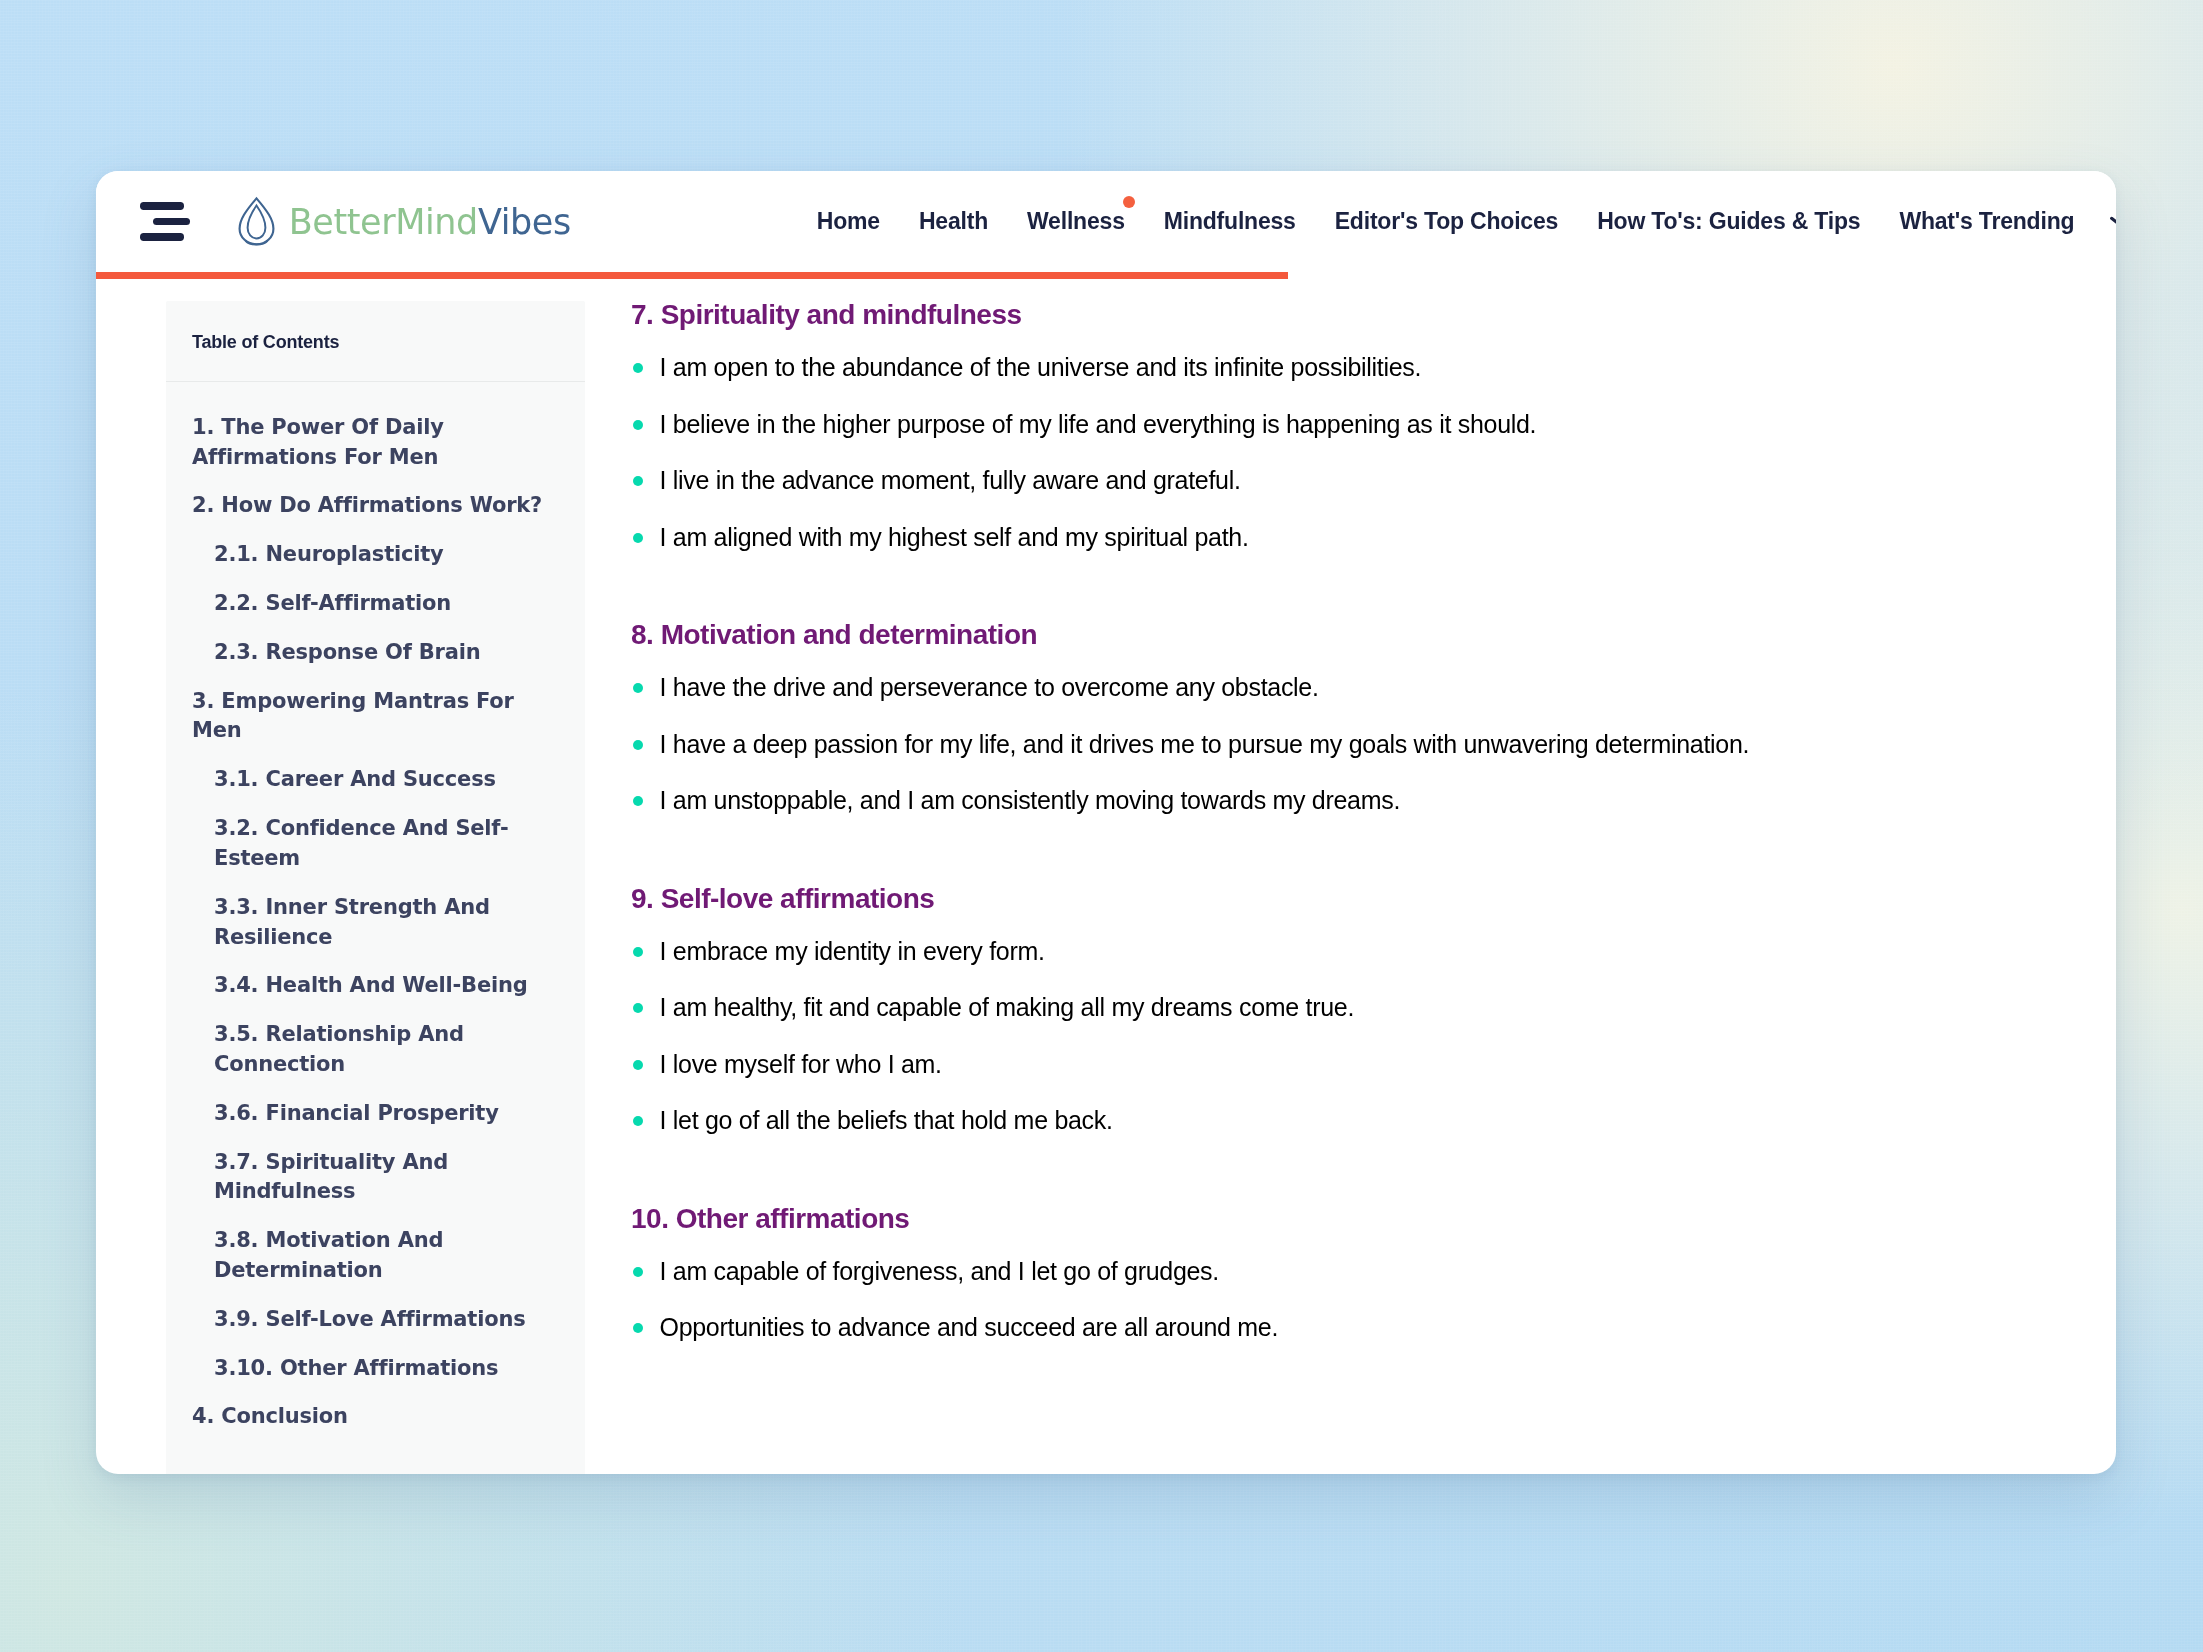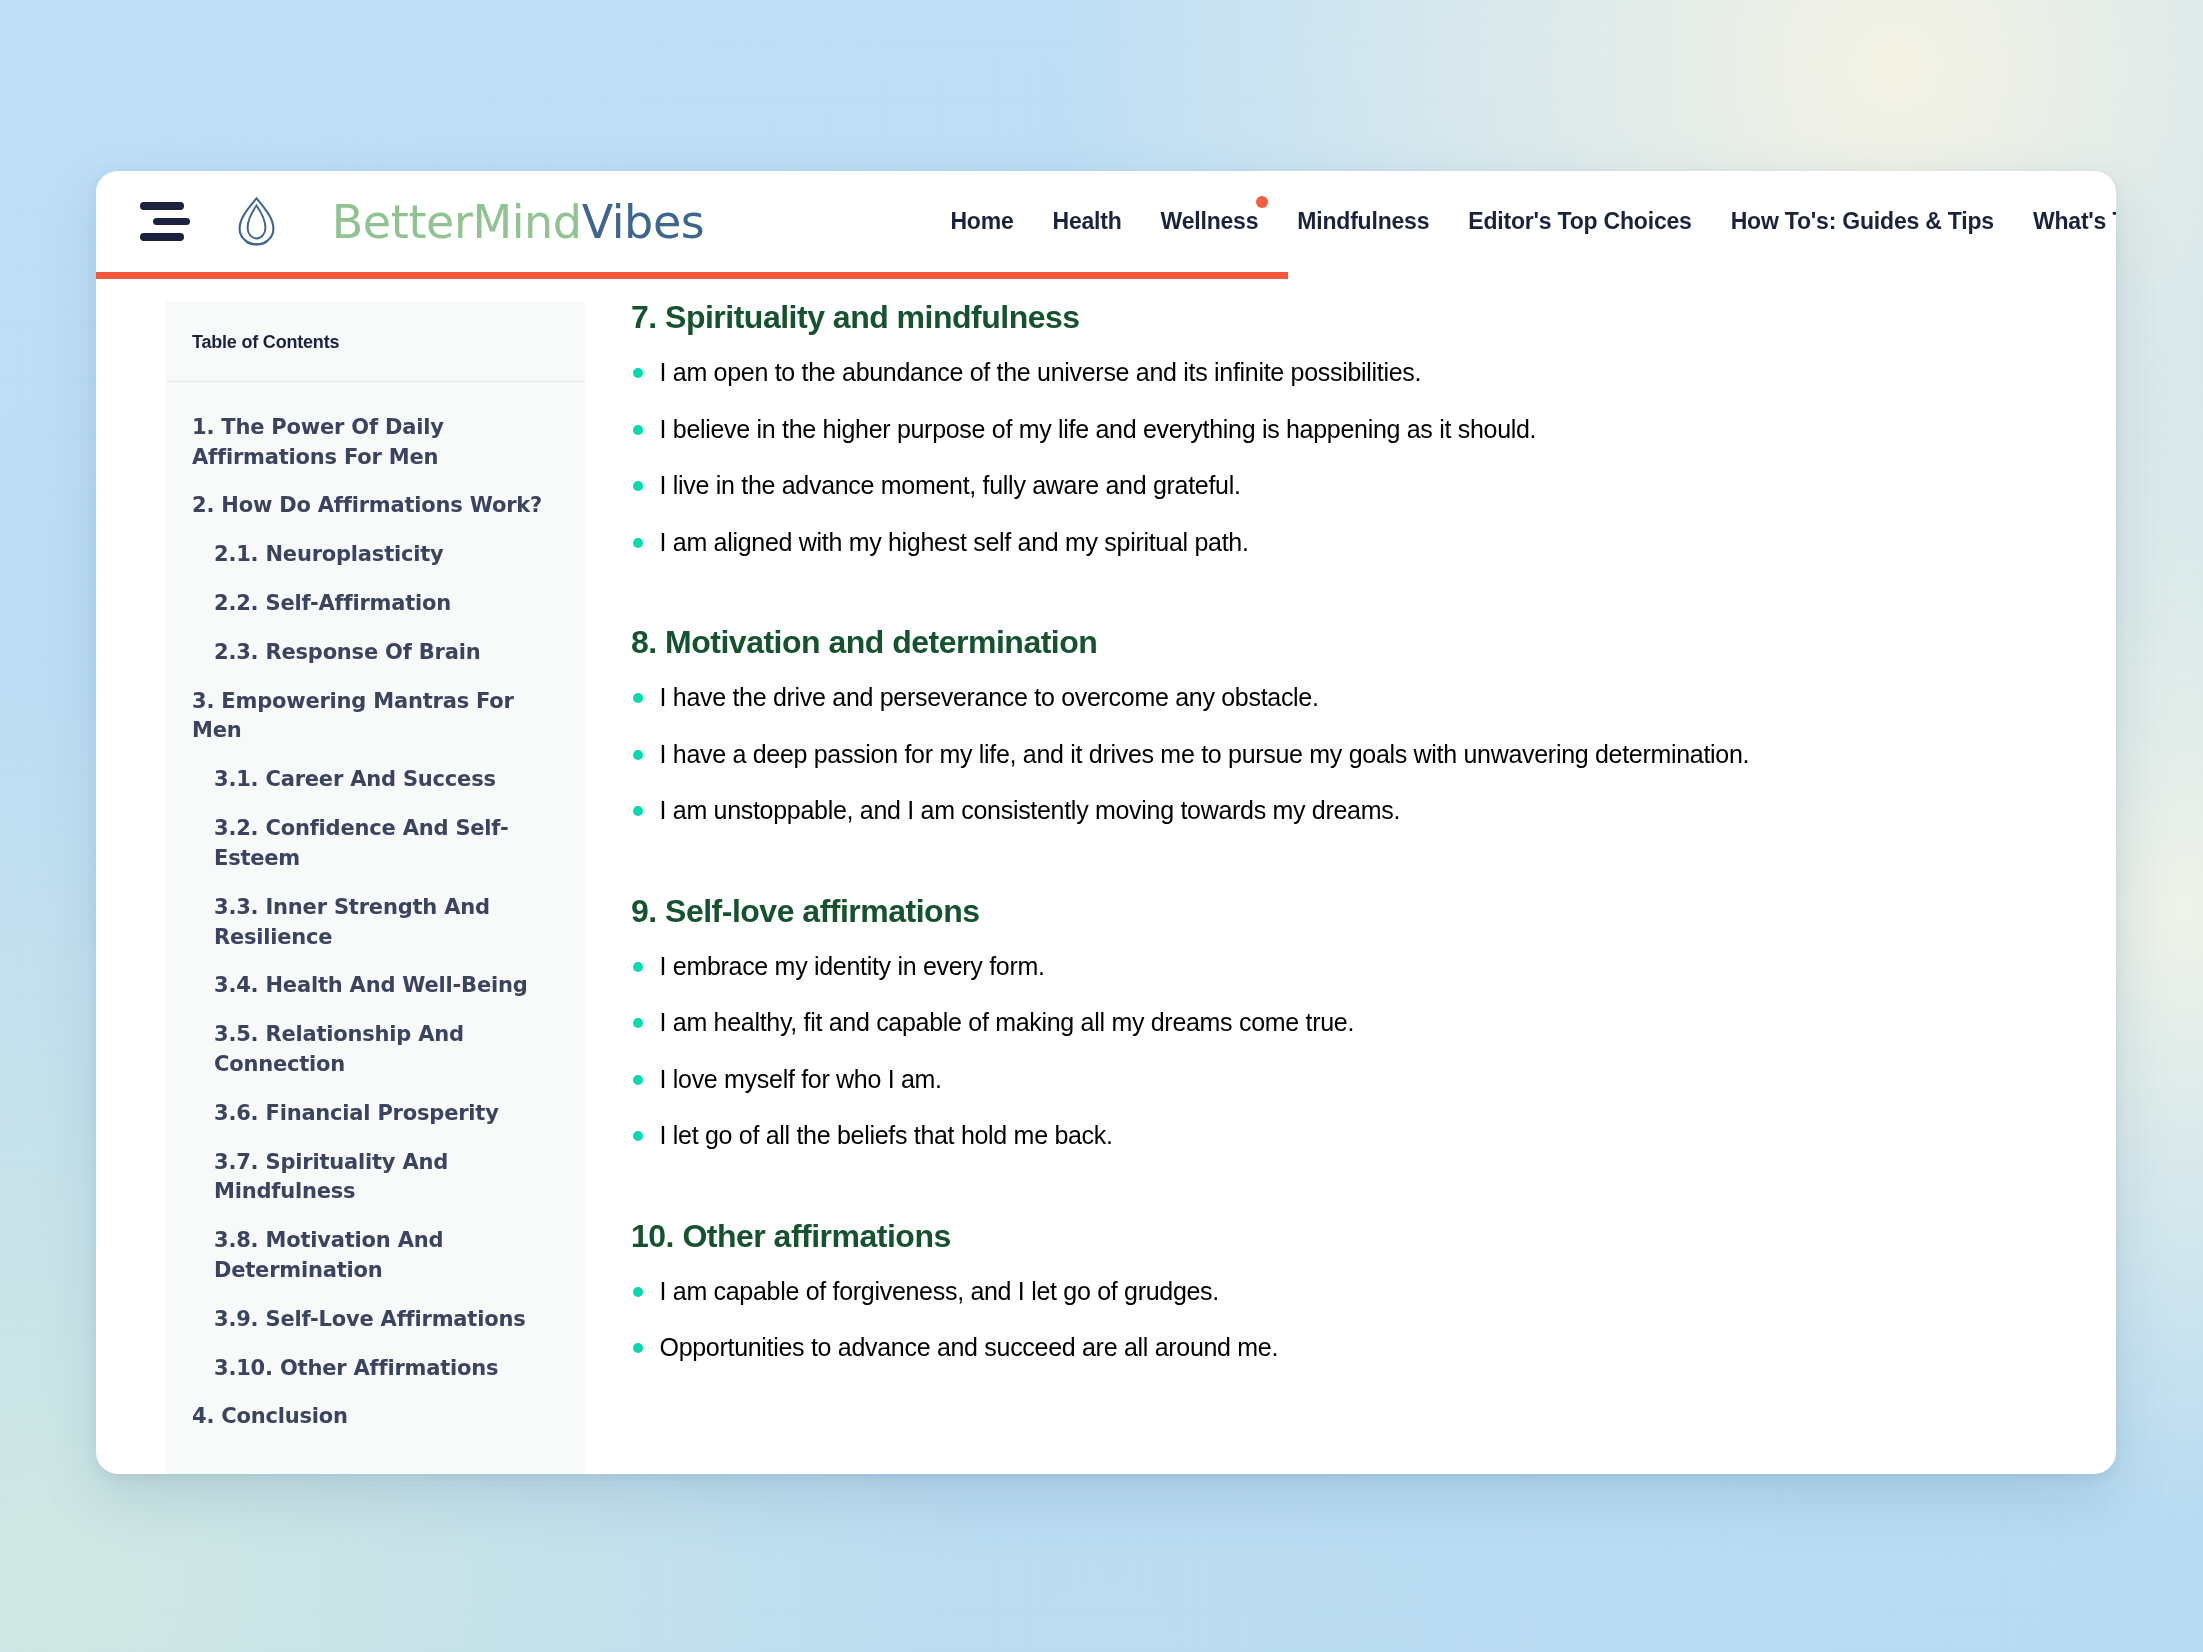--- a/index.html
+++ b/index.html
@@ -81,26 +81,25 @@
 
   .brand {
     display: flex;
     align-items: center;
     gap: 3.7px;
     margin-left: 37px;
     flex: 0 0 auto;
   }
   .brand-mark { width: 57px; height: 57px; display: block; }
   .brand-text {
-    font-size: 46px;
+    font-size: 35px;
     font-weight: 400;
     letter-spacing: -0.4px;
     white-space: nowrap;
     font-family: "DejaVu Sans", sans-serif;
-    margin-left: 43px;
   }
   .brand-text .t1 { color: #8fc490; }
   .brand-text .t2 { color: #3f6591; }
 
   
   #main-nav {
     display: flex;
     align-items: flex-end;
     gap: 39px;
     margin-left: 246px;
@@ -191,23 +190,23 @@
 
   
   #article {
     flex: 1 1 auto;
     padding-left: 46px;
     padding-right: 73px;
     padding-top: 9.2px;
   }
   .section { margin-bottom: 42px; }
   .section-heading {
-    font-size: 32px;
+    font-size: 28px;
     font-weight: 700;
-    color: #14532d;
+    color: #701a75;
     letter-spacing: -0.5px;
     margin-bottom: 20px;
     font-family: "Liberation Sans", sans-serif;
   }
   .aff-list { list-style: none; }
   .aff-item {
     position: relative;
     font-size: 25px;
     line-height: 1.34;
     color: #000000;

